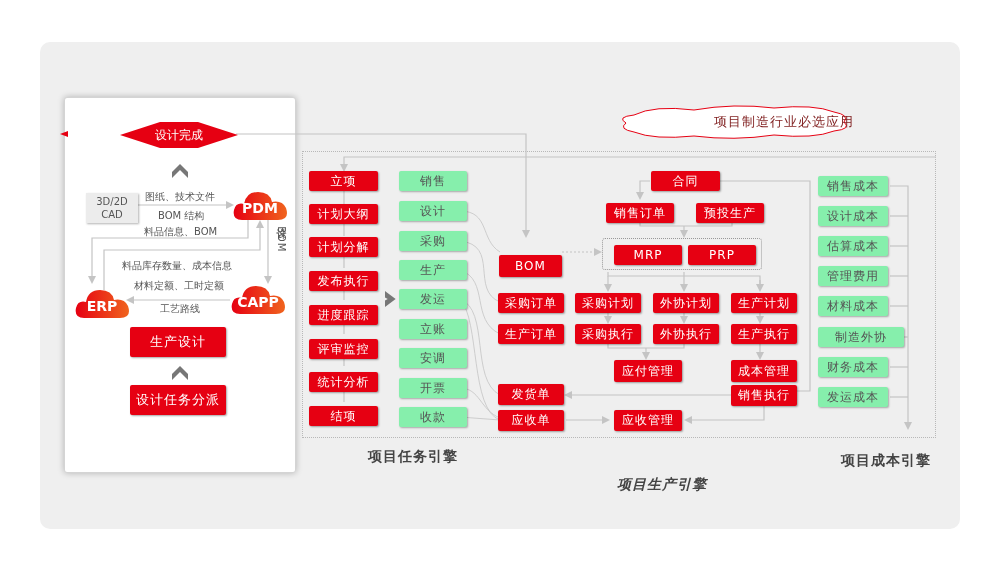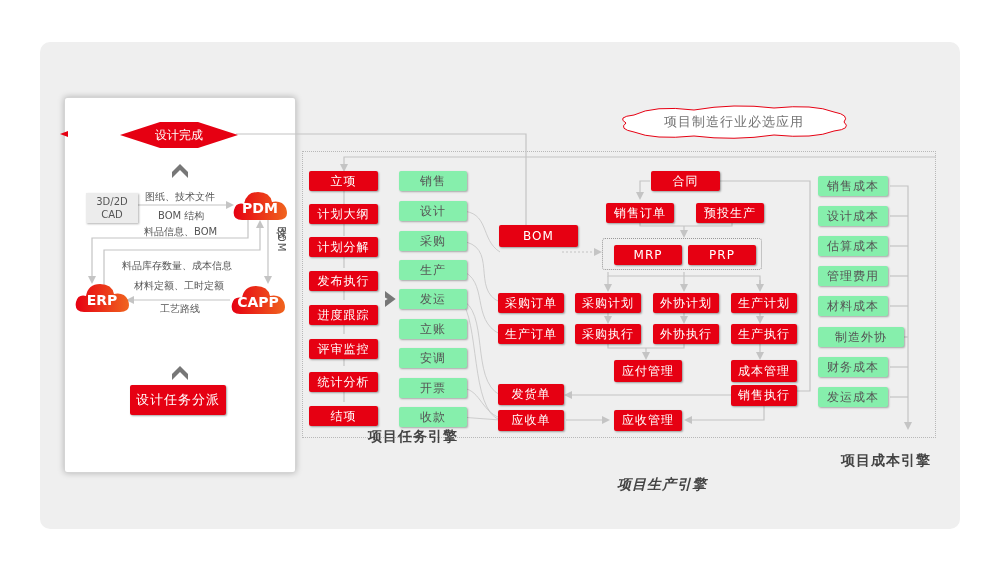--- a/index.html
+++ b/index.html
@@ -25,22 +25,22 @@
     display: flex; flex-direction: column; align-items: center; justify-content: center;
     box-shadow: 1px 1px 2px rgba(0,0,0,0.3); line-height: 13px; }
   .lbl { position: absolute; color: #555; font-size: 10px; white-space: nowrap; }
   .caption { position: absolute; color: #444; font-size: 14px; font-weight: bold; white-space: nowrap; letter-spacing: 1px; }
   .cloud { position: absolute; }
   .cloud span { position: absolute; left: 0; right: 0; text-align: center; color: #fff;
     font-size: 14px; font-weight: bold; }
   svg.wires { position: absolute; left: 0; top: 0; width: 1000px; height: 571px; pointer-events: none; }
   .vlbl { position: absolute; color: #555; font-size: 10px; writing-mode: vertical-rl; letter-spacing: 1px; }
   .banner { position: absolute; left: 614px; top: 103px; width: 240px; height: 38px; }
-  .banner span { position: absolute; left: 0; right: 0; top: 10px; text-align: center;
-    color: #737373; font-size: 13px; letter-spacing: 1px; }
+  .banner span { position: absolute; left: 0; right: 0; top: 10px; text-align: right;
+    color: #7f1d1d; font-size: 13px; letter-spacing: 1px; }
 </style>
 </head>
 <body>
 
 <div id="stage">
   <div class="panel"></div>
 
   <div class="banner">
     <svg width="240" height="38" viewBox="0 0 240 38">
       <path d="M20,12 Q40,2 80,7 Q120,0 160,5 Q200,1 220,9 Q236,12 230,19 Q238,26 220,28 Q200,36 160,32 Q120,38 80,33 Q40,37 20,29 Q4,26 12,20 Q2,14 20,12 Z" fill="#fff" stroke="#e60012" stroke-width="1"></path>
@@ -161,59 +161,60 @@
       <defs>
           <linearGradient id="cg" x1="0" x2="1">
             <stop offset="0" stop-color="#e60012"></stop>
             <stop offset="1" stop-color="#f0641e"></stop>
           </linearGradient>
         </defs>
       <path d="M10,32 Q0,32 2,22 Q4,14 12,16 Q14,4 26,4 Q38,4 40,14 Q50,12 54,20 Q58,32 46,32 Z" fill="url(#cg)"></path>
     </svg>
     <span style="top:12px;">PDM</span>
   </div>
-  <div class="cloud" style="left:74px;top:280px;width:56px;height:32px;">
+  <div class="cloud" style="left:74px;top:286px;width:56px;height:32px;">
     <svg width="56" height="32" viewBox="0 0 56 32">
       <path d="M10,32 Q0,32 2,22 Q4,14 12,16 Q14,4 26,4 Q38,4 40,14 Q50,12 54,20 Q58,32 46,32 Z" fill="url(#cg)"></path>
     </svg>
     <span style="top:12px;">ERP</span>
   </div>
   <div class="cloud" style="left:230px;top:282px;width:56px;height:32px;">
     <svg width="56" height="32" viewBox="0 0 56 32">
       <path d="M10,32 Q0,32 2,22 Q4,14 12,16 Q14,4 26,4 Q38,4 40,14 Q50,12 54,20 Q58,32 46,32 Z" fill="url(#cg)"></path>
     </svg>
     <span style="top:12px;">CAPP</span>
   </div>
 
+  <div class="rbox" style="left:130px;top:327px;width:96px;height:30px;font-size:13px;">生产设计</div>
   <div class="rbox" style="left:130px;top:385px;width:96px;height:30px;font-size:13px;">设计任务分派</div>
 
   <div class="rbox" style="left:309px;top:171px;width:69px;height:20px;">立项</div>
   <div class="rbox" style="left:309px;top:204px;width:69px;height:20px;">计划大纲</div>
   <div class="rbox" style="left:309px;top:237px;width:69px;height:20px;">计划分解</div>
   <div class="rbox" style="left:309px;top:271px;width:69px;height:20px;">发布执行</div>
   <div class="rbox" style="left:309px;top:305px;width:69px;height:20px;">进度跟踪</div>
   <div class="rbox" style="left:309px;top:339px;width:69px;height:20px;">评审监控</div>
   <div class="rbox" style="left:309px;top:372px;width:69px;height:20px;">统计分析</div>
   <div class="rbox" style="left:309px;top:406px;width:69px;height:20px;">结项</div>
 
   <div class="wbox" style="left:399px;top:171px;width:68px;height:20px;">销售</div>
   <div class="wbox" style="left:399px;top:201px;width:68px;height:20px;">设计</div>
   <div class="wbox" style="left:399px;top:231px;width:68px;height:20px;">采购</div>
   <div class="wbox" style="left:399px;top:260px;width:68px;height:20px;">生产</div>
   <div class="wbox" style="left:399px;top:289px;width:68px;height:20px;">发运</div>
   <div class="wbox" style="left:399px;top:319px;width:68px;height:20px;">立账</div>
   <div class="wbox" style="left:399px;top:348px;width:68px;height:20px;">安调</div>
   <div class="wbox" style="left:399px;top:378px;width:68px;height:20px;">开票</div>
   <div class="wbox" style="left:399px;top:407px;width:68px;height:20px;">收款</div>
-  <div class="caption" style="left:368px;top:428px;">项目任务引擎</div>
+  <div class="caption" style="left:368px;top:448px;">项目任务引擎</div>
 
   <div class="rbox" style="left:651px;top:171px;width:69px;height:20px;">合同</div>
   <div class="rbox" style="left:606px;top:203px;width:68px;height:20px;">销售订单</div>
   <div class="rbox" style="left:696px;top:203px;width:68px;height:20px;">预投生产</div>
-  <div class="rbox" style="left:499px;top:225px;width:79px;height:22px;">BOM</div>
+  <div class="rbox" style="left:499px;top:255px;width:63px;height:22px;">BOM</div>
   <div class="rbox" style="left:614px;top:245px;width:68px;height:20px;">MRP</div>
   <div class="rbox" style="left:688px;top:245px;width:68px;height:20px;">PRP</div>
 
   <div class="rbox" style="left:498px;top:293px;width:66px;height:20px;">采购订单</div>
   <div class="rbox" style="left:498px;top:324px;width:66px;height:20px;">生产订单</div>
   <div class="rbox" style="left:575px;top:293px;width:66px;height:20px;">采购计划</div>
   <div class="rbox" style="left:575px;top:324px;width:66px;height:20px;">采购执行</div>
   <div class="rbox" style="left:653px;top:293px;width:66px;height:20px;">外协计划</div>
   <div class="rbox" style="left:653px;top:324px;width:66px;height:20px;">外协执行</div>
   <div class="rbox" style="left:731px;top:293px;width:66px;height:20px;">生产计划</div>

